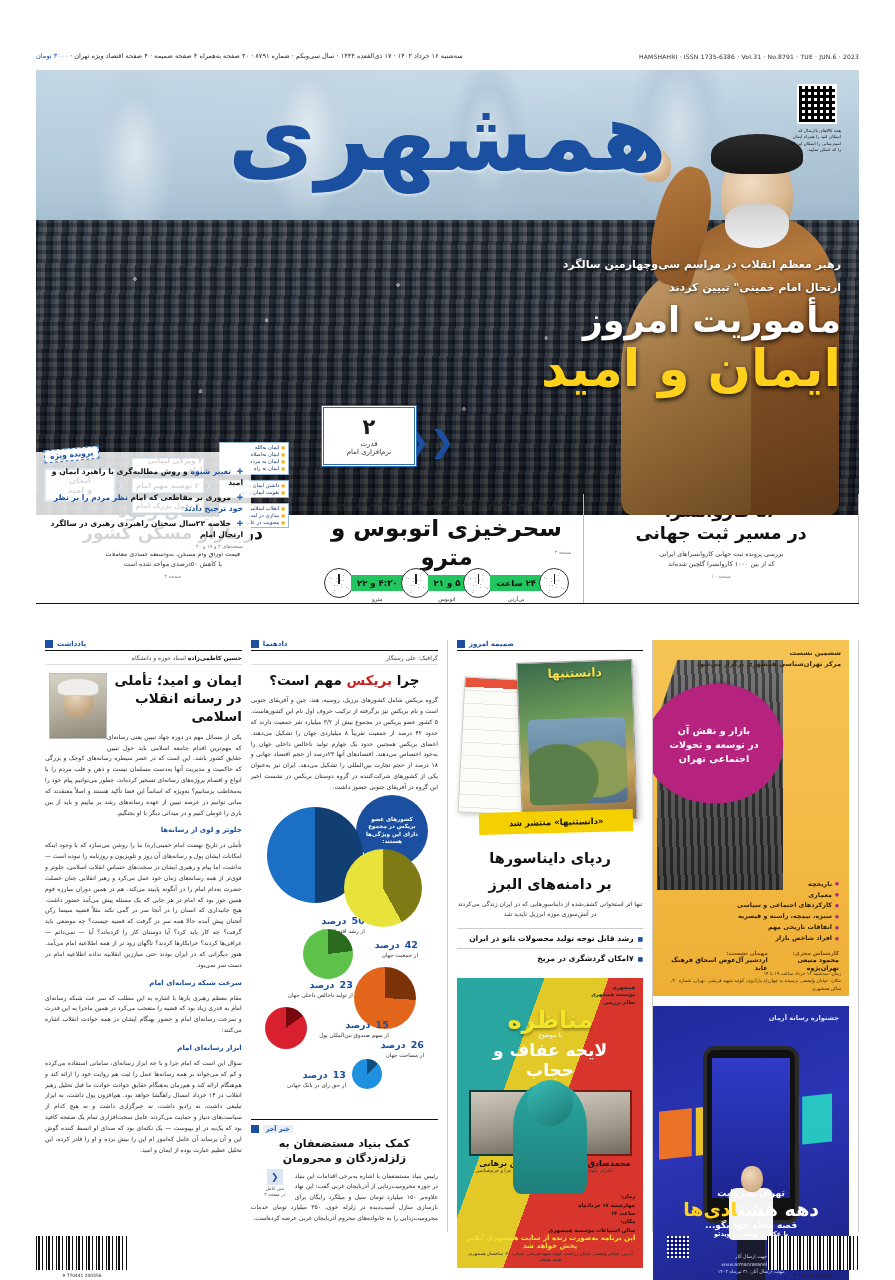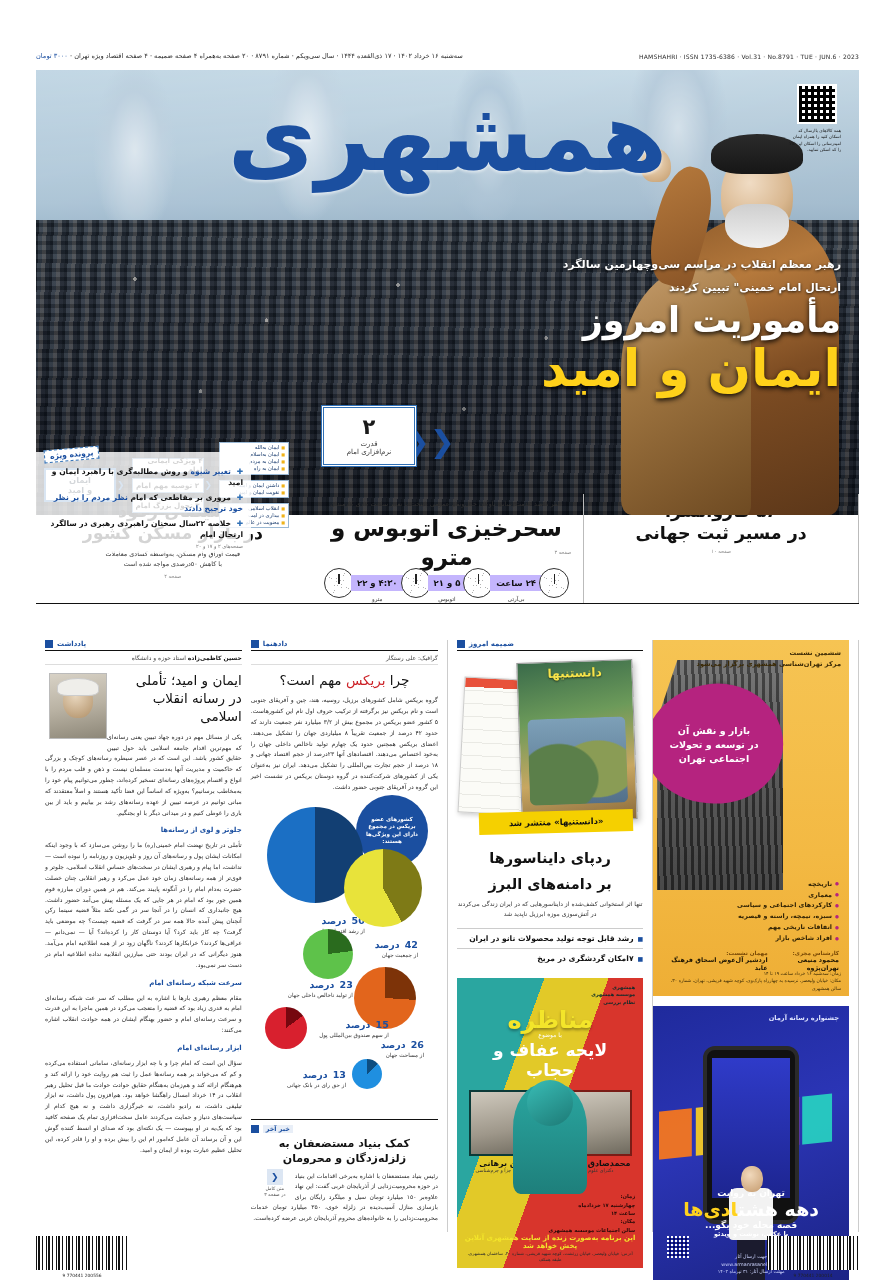--- a/index.html
+++ b/index.html
@@ -160,21 +160,21 @@
 
   
   .clocks { position:absolute; left:0; right:0; bottom: 2px; height: 36px;
     display:flex; flex-direction:row-reverse; align-items:center; justify-content:center; gap:0; }
   .clock { width:30px; height:30px; border-radius:50%; background:#fff; border:1.5px solid #333; position:relative; flex:none; }
   .clock::before, .clock::after { content:""; position:absolute; background:#222; transform-origin: bottom center; }
   .clock::before { width:1.5px; height:10px; left:13.5px; top:5px; }
   .clock::after  { width:1.5px; height:8px; left:13.5px; top:7px; }
   .clock .tick { position:absolute; inset:2px; border-radius:50%;
     background: repeating-conic-gradient(#555 0deg 1deg, transparent 1deg 30deg); opacity:.45; }
-  .band { height:16px; background:#c4b5fd; display:flex; align-items:center; justify-content:center;
+  .band { height:16px; background:#22c55e; display:flex; align-items:center; justify-content:center;
     padding: 0 6px; margin: 0 -3px; position:relative; }
   .band .bt { font-size:8.5px; font-weight:800; color:#111; white-space:nowrap; }
   .band .bl { position:absolute; bottom:-11px; left:0; right:0; text-align:center; font-size:5.6px; color:#333; }
 
   
   .body { position:absolute; left:36px; right:36px; top: 640px; bottom: 48px;
     display:flex; flex-direction:row-reverse; gap: 0; }
   .col { position:relative; }
   .col.c1 { width: 214px; padding-right: 0; padding-left: 9px; }
   .col.c2 { width: 214px; padding: 0 9px; border-right: 1px solid #ccc; }
@@ -182,21 +182,21 @@
   .col.c4 { width: 214px; padding-right: 9px; border-right: 1px solid #ccc; }
 
   .sec-head { display:flex; flex-direction:row-reverse; align-items:center; gap:4px;
     border-bottom: 1px solid #111; padding-bottom: 2px; }
   .sec-head .sq { width:8px; height:8px; background:#1b4fa0; }
   .sec-head .nm { font-size:7px; color:#1b4fa0; font-weight:700; }
   .byline { font-size:6px; color:#444; text-align:right; border-bottom:1px solid #ddd;
     padding: 3px 0; margin-bottom: 6px; }
   .byline .nmb { font-weight:800; color:#111; }
 
-  .art-title { font-size: 13.5px; font-weight:400; color:#111; line-height:1.35; text-align:right; }
+  .art-title { font-size: 13.5px; font-weight:700; color:#111; line-height:1.35; text-align:right; }
   .art-title .red { color:#cc2127; }
   .art-body { font-size: 6.1px; color:#2a2a2a; line-height:1.78; text-align:justify; margin-top:6px; }
   .sub-h { font-size:7px; font-weight:800; color:#1b4fa0; text-align:right; margin-top:8px; }
 
   .author-photo { width:58px; height:66px; float:left; margin: 2px 0 4px 4px;
     background: linear-gradient(170deg,#d8d2c6 0%, #b9b2a3 50%, #8d8778 100%); border:1px solid #bbb; position:relative; }
   .author-photo::before{ content:""; position:absolute; left:50%; top:10px; transform:translateX(-50%);
     width:30px; height:34px; border-radius:46%; background: radial-gradient(circle at 42% 36%, #e8d6bd, #b08f66); }
   .author-photo::after{ content:""; position:absolute; left:50%; top:4px; transform:translateX(-50%);
     width:40px; height:16px; border-radius:50% 50% 26% 26%; background:#efeeea; border:1px solid #ccc; }
@@ -465,20 +465,22 @@
         </div>
         <div class="clock">
             <div class="tick"></div>
           </div>
       </div>
     </div>
 
     <div class="teaser">
       <div class="t-title">۵۶ کاروانسرا</div>
       <div class="t-title">در مسیر ثبت جهانی</div>
+      <div class="t-desc" style="white-space:pre-line">بررسی پرونده ثبت جهانی کاروانسراهای ایرانی
+که از بین ۱۰۰۰ کاروانسرا گلچین شده‌اند</div>
       <div class="t-pg">صفحه ۱۰</div>
     </div>
   </div>
 
   <div class="body">
 
     <div class="col c1">
       <div class="sec-head">
         <span class="sq"></span>
         <span class="nm">یادداشت</span>

